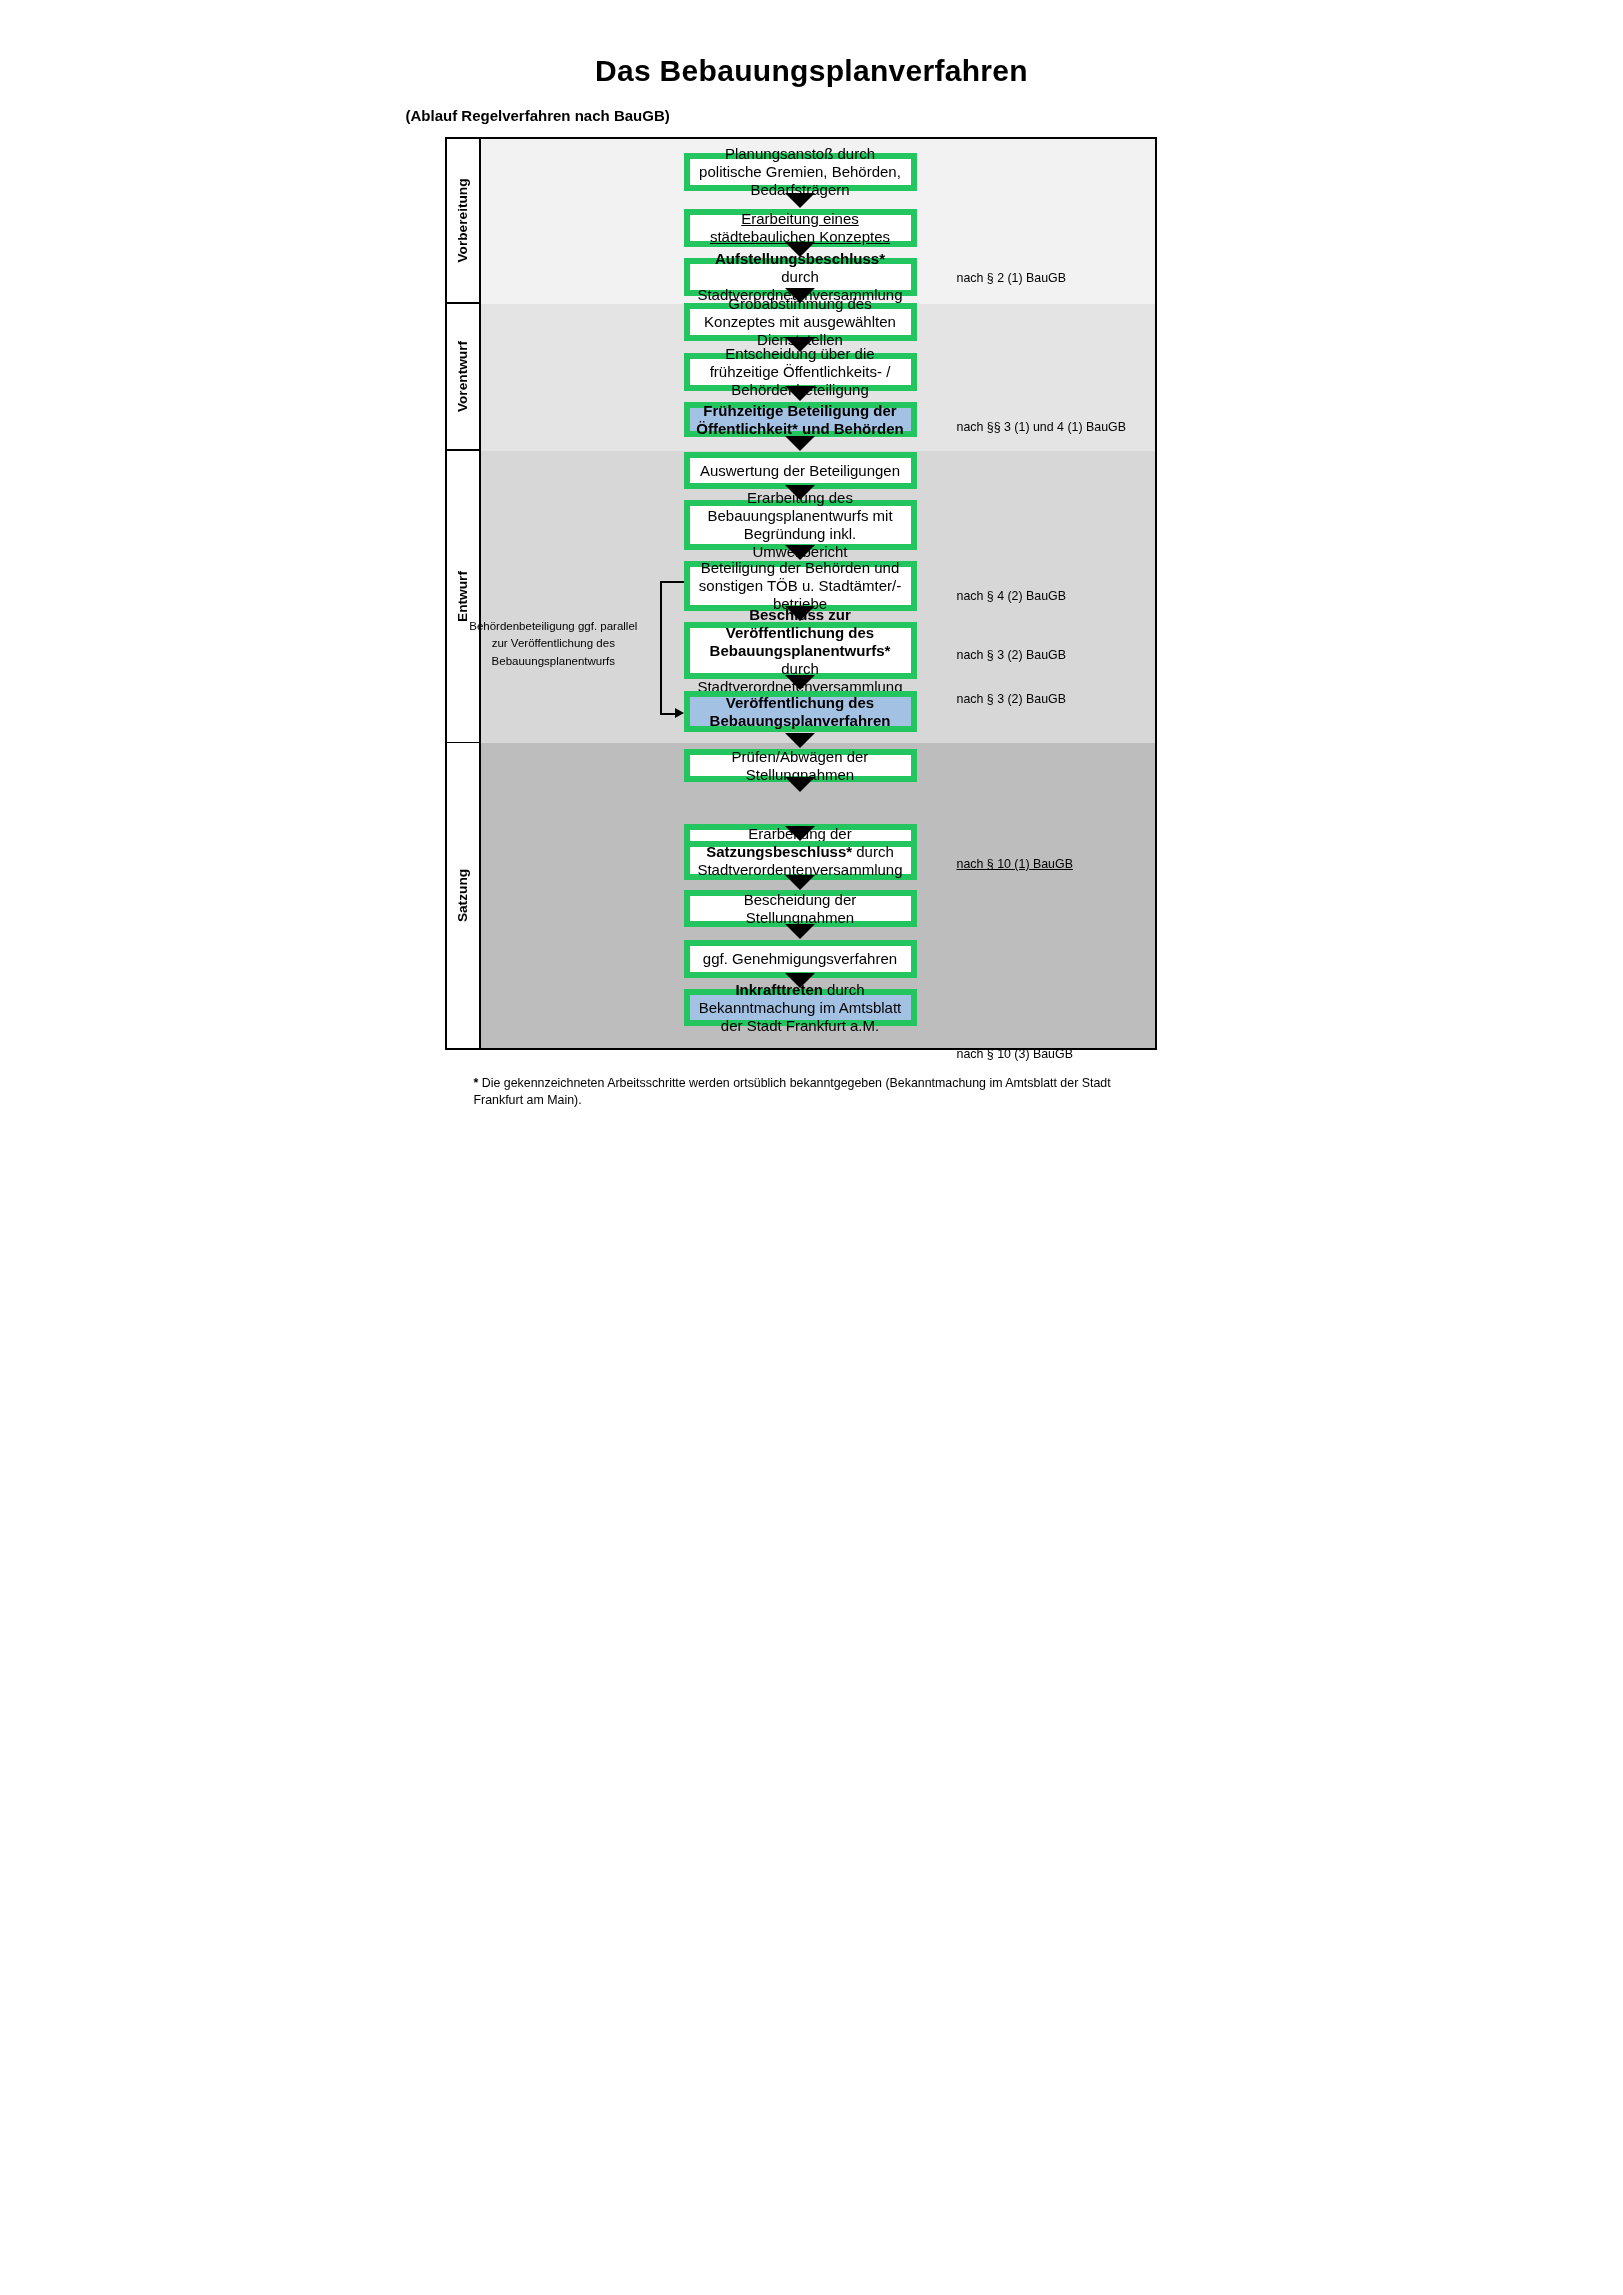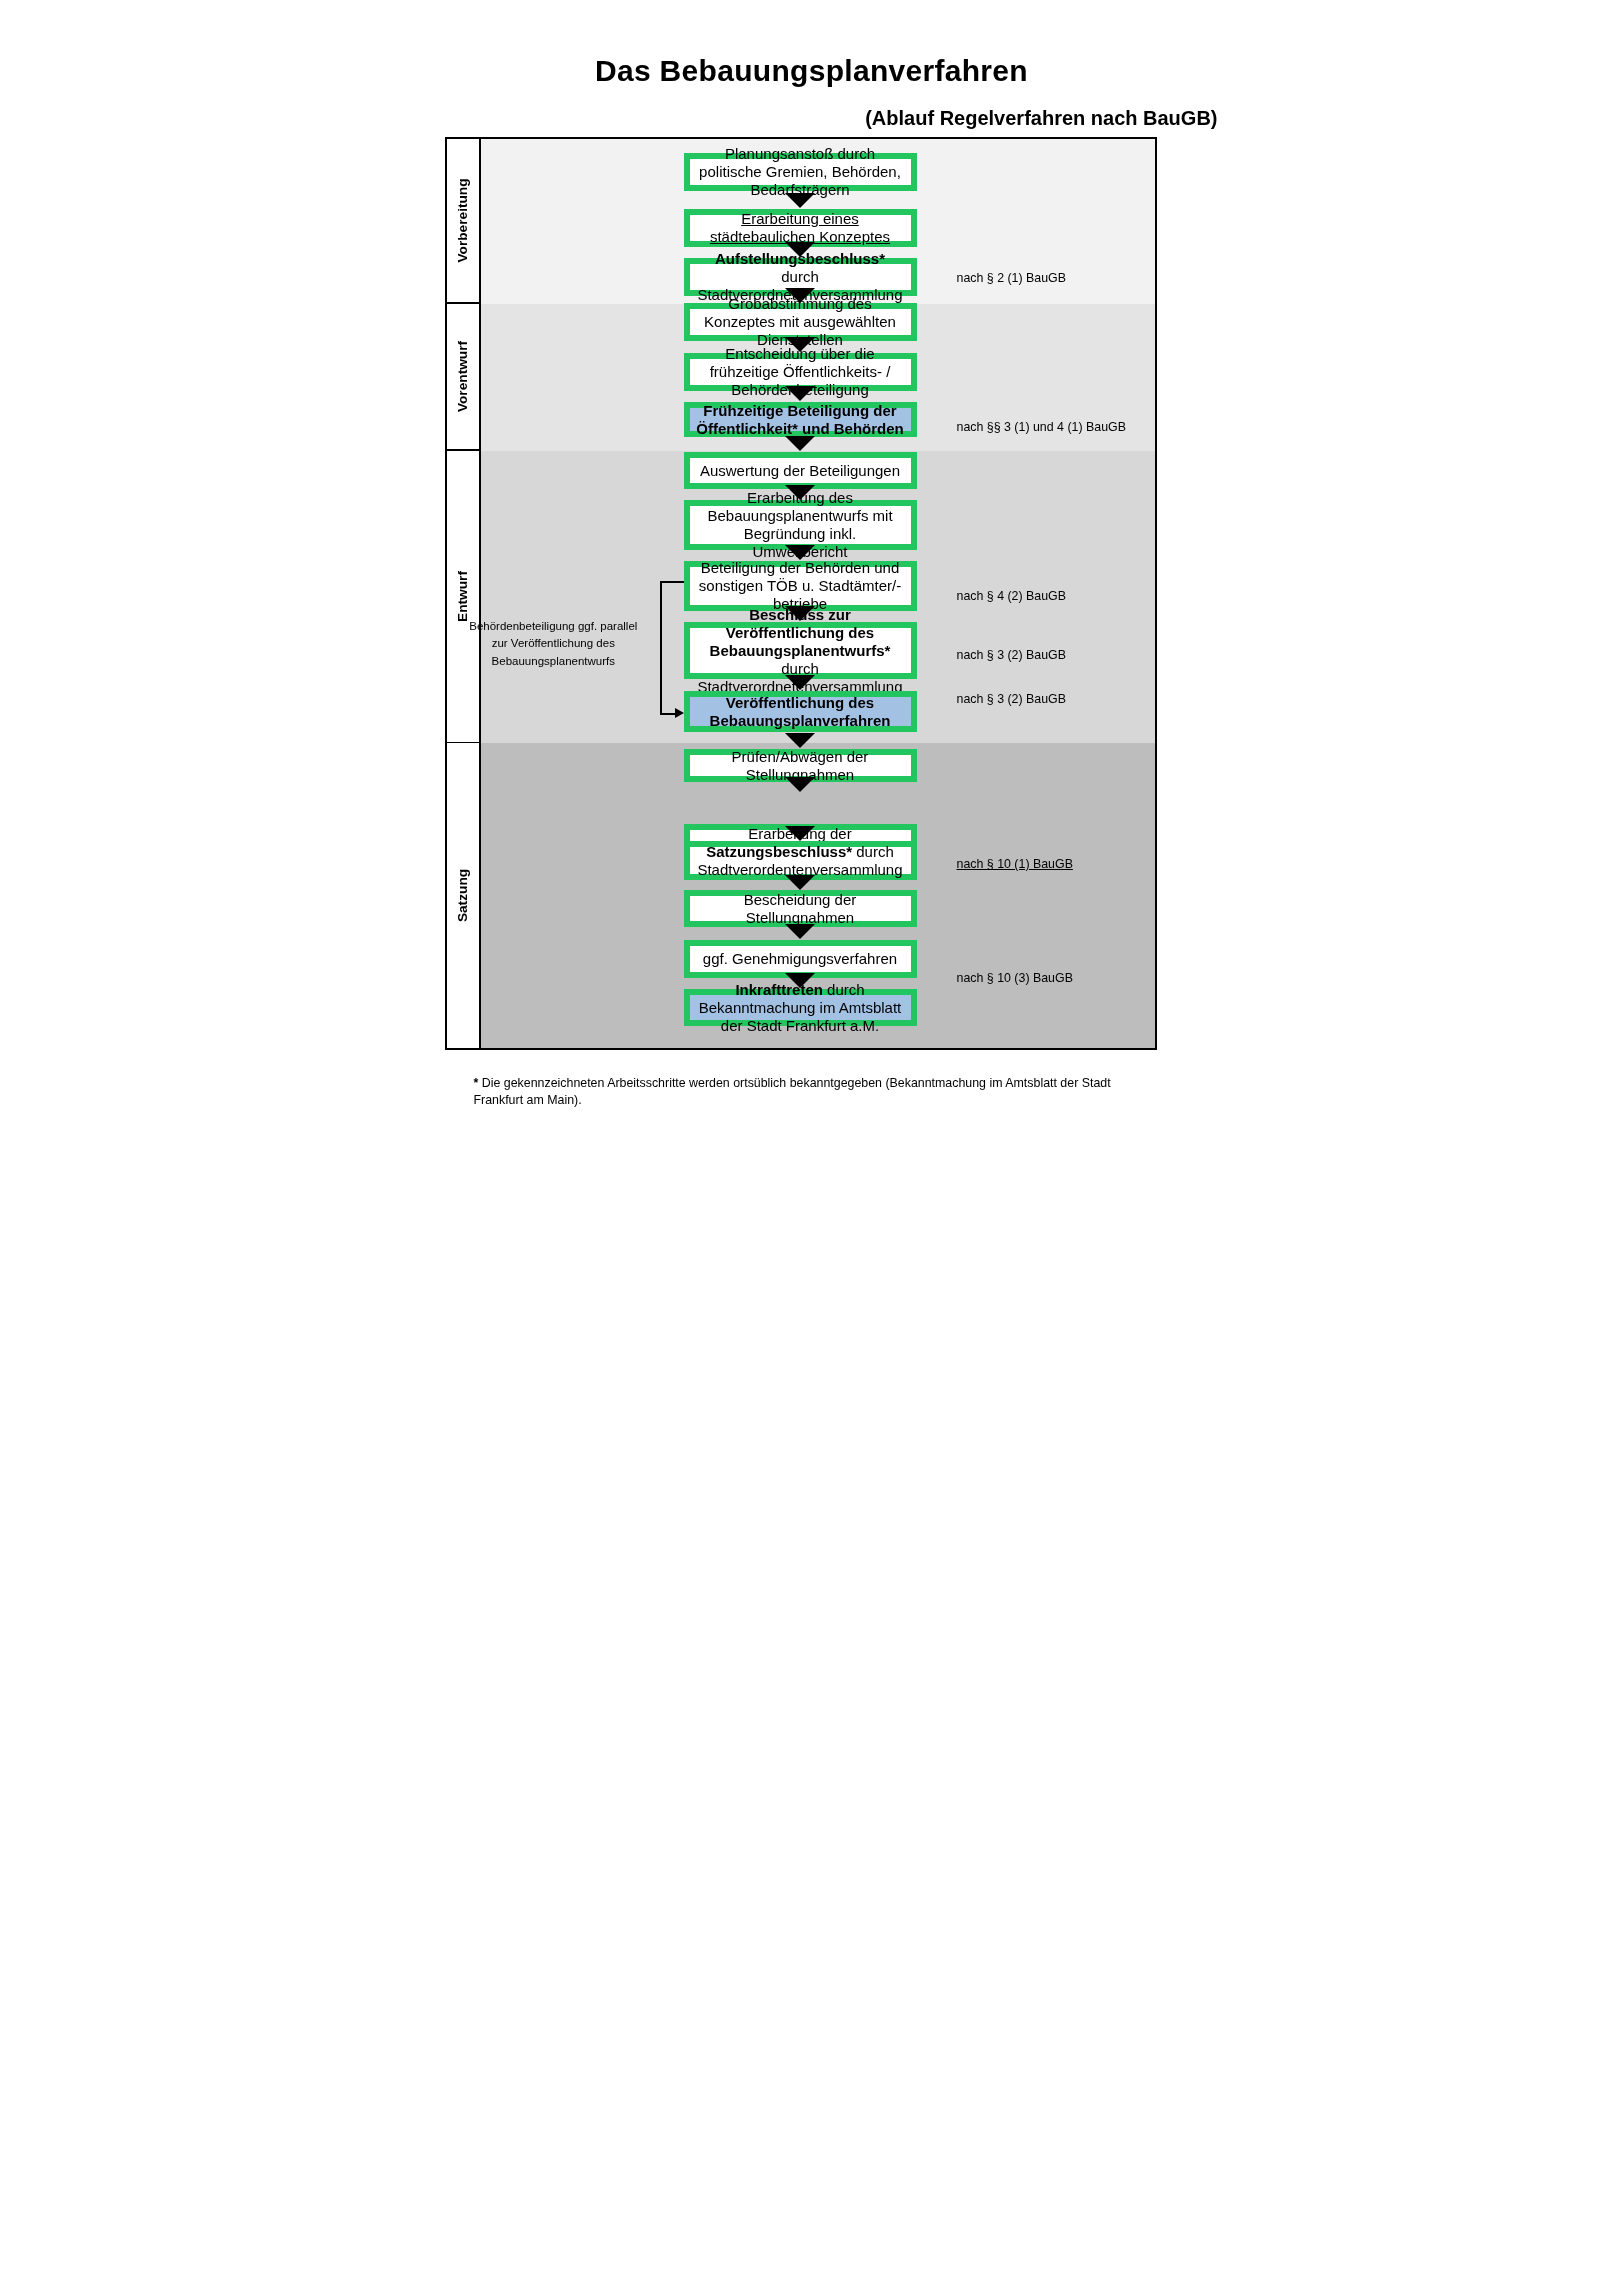--- a/index.html
+++ b/index.html
@@ -1,18 +1,18 @@
 <!DOCTYPE html>
 <html style="font-size:10.5px"><head>
 <meta charset="utf-8">
 <style>
   html,body{margin:0;padding:0;background:#ffffff;font-family:"Liberation Sans",sans-serif;color:#000;}
   .page{position:relative;width:812px;height:1147px;margin:0 auto;background:#fff;overflow:hidden;}
   .title{position:absolute;top:54px;left:0;width:100%;text-align:center;font-size:30px;font-weight:bold;letter-spacing:0.3px;}
-  .subtitle{position:absolute;top:107px;left:0;width:100%;text-align:right;font-size:20px;font-weight:bold;}
+  .subtitle{position:absolute;top:107px;left:0;width:100%;text-align:left;font-size:15px;font-weight:bold;}
   .frame{position:absolute;left:39px;top:137px;width:708px;height:909px;border:2.6px solid #000;}
   .sec{position:absolute;left:34px;width:674px;z-index:0;}
   .s0{top:0;height:165px;background:#f2f2f2;}
   .s1{top:165px;height:147px;background:#e4e4e4;}
   .s2{top:312px;height:293px;background:#d7d7d7;}
   .s3{top:604px;height:305px;background:#bdbdbd;}
   .cell{position:absolute;left:0;width:34px;background:#ffffff;border-right:2px solid #000;box-sizing:border-box;display:flex;align-items:center;justify-content:center;z-index:1;}
   .c0{top:0;height:165px;border-bottom:2px solid #000;}
   .c1{top:165px;height:147px;border-bottom:2px solid #000;}
   .c2{top:312px;height:293px;border-bottom:2px solid #000;}
@@ -26,21 +26,21 @@
   .b9{top:483px;height:57px;} .b10{top:552px;height:41px;} .b11{top:610px;height:33px;}
   .b12{top:685px;height:38px;} .b13{top:702px;height:39px;} .b14{top:751px;height:37px;}
   .b15{top:801px;height:38px;} .b16{top:850px;height:37px;}
   .arrow{position:absolute;left:338px;width:0;height:0;border-left:15.7px solid transparent;border-right:15.7px solid transparent;border-top:15.7px solid #000;z-index:3;}
   .a0{top:54px;} .a1{top:103px;} .a2{top:149px;} .a3{top:198px;} .a4{top:247px;}
   .a5{top:297px;} .a6{top:346px;} .a7{top:406px;} .a8{top:467px;} .a9{top:536px;}
   .a10{top:594px;} .a11{top:638px;} .a12{top:687px;} .a13{top:736px;} .a14{top:785px;}
   .a15{top:834px;}
   .ref{position:absolute;left:510px;font-size:12.4px;white-space:nowrap;z-index:1;}
   .r0{top:132px;} .r1{top:281px;} .r2{top:450px;} .r3{top:509px;} .r4{top:553px;}
-  .r5{top:718px;text-decoration:underline;} .r6{top:832px;}
+  .r5{top:718px;text-decoration:underline;} .r6{top:908px;}
   .side-note{position:absolute;left:18.3px;top:479px;width:177px;text-align:center;font-size:11.5px;line-height:1.5;z-index:1;}
   .conn{position:absolute;background:#000;z-index:2;}
   .conn-top{left:213px;top:442px;width:24px;height:2px;}
   .conn-vert{left:213px;top:442px;width:2px;height:134px;}
   .conn-bot{left:213px;top:574px;width:16.4px;height:2px;}
   .conn-head{position:absolute;left:228px;top:569px;width:0;height:0;border-top:5.9px solid transparent;border-bottom:5.9px solid transparent;border-left:9.2px solid #000;z-index:2;}
   .footnote{position:absolute;left:68px;top:1075px;width:681px;font-size:12.4px;line-height:1.35;}
 </style>
 </head>
 <body>

